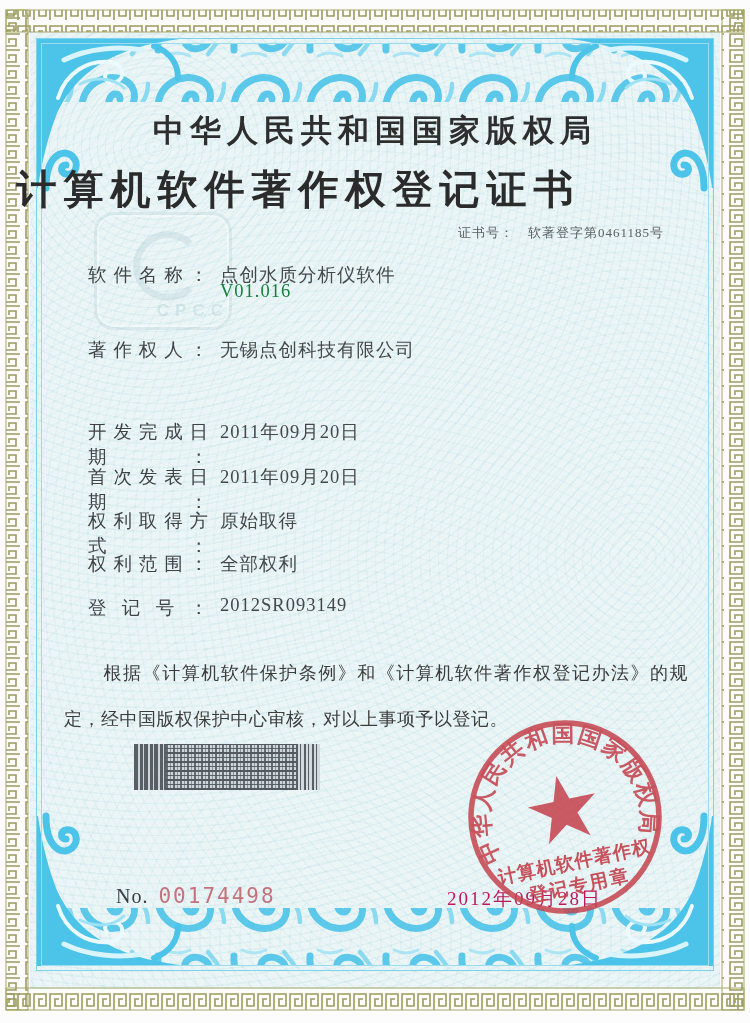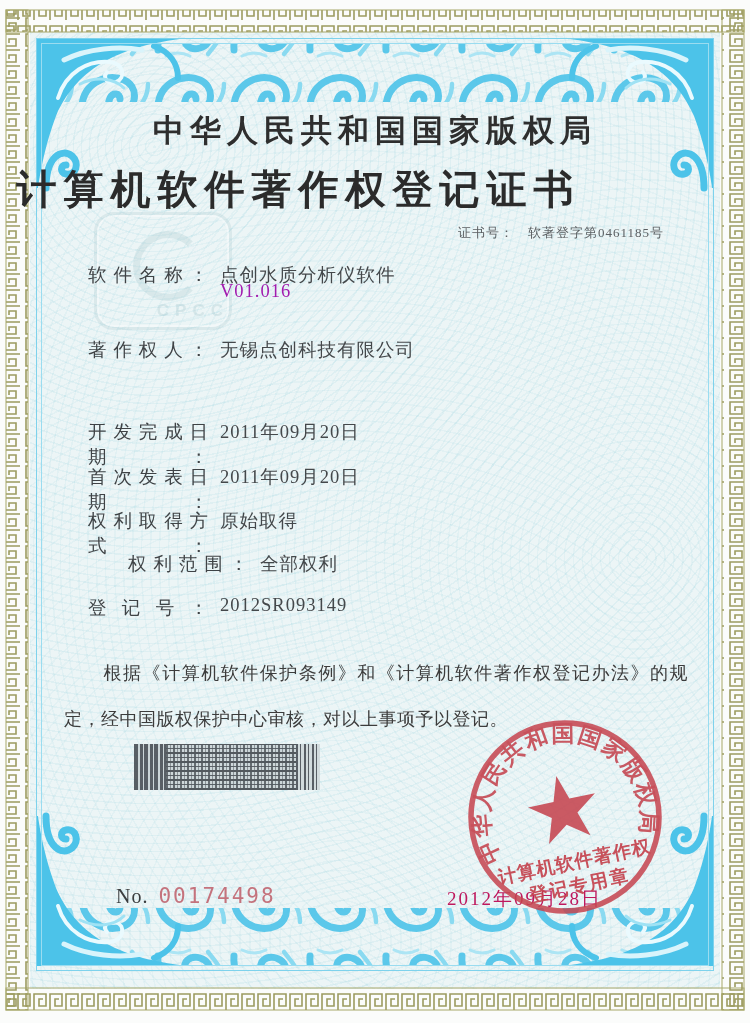--- a/index.html
+++ b/index.html
@@ -38,23 +38,23 @@
   }
   .cert-no .v{margin-left:14px;font-family:Liberation Serif, serif;}
 
   .row{position:absolute;left:88px;display:flex;font-size:18.5px;color:#454545;}
   .flabel{
     display:inline-block;width:120px;
     text-align:justify;text-align-last:justify;
     font-weight:500;color:#3f4346;
   }
   .fvalue{margin-left:12px;letter-spacing:1px;color:#44484b;}
-  .r-name{top:262px;} .r-ver{position:absolute;left:220px;top:281px;font-size:18.5px;color:#a21caf;letter-spacing:1px;}
+  .r-name{top:262px;} .r-ver{position:absolute;left:220px;top:281px;font-size:18.5px;color:#15803d;letter-spacing:1px;}
   .r-owner{top:337px;}
-  .r-dev{top:419px;} .r-pub{top:464px;} .r-acq{top:508px;} .r-scope{top:551px;margin-left:40px;} .r-reg{top:595px;}
+  .r-dev{top:419px;} .r-pub{top:464px;} .r-acq{top:508px;} .r-scope{top:551px;} .r-reg{top:595px;}
 
   .statement{
     position:absolute;left:64px;top:650px;width:624px;
     font-size:18px;line-height:46px;color:#3c3c3c;
     text-indent:2.2em;letter-spacing:0.5px;text-align:justify;
   }
 
   .watermark{
     position:absolute;left:94px;top:212px;width:132px;height:112px;
     border:3px solid rgba(168,200,206,.38);border-radius:20px;

